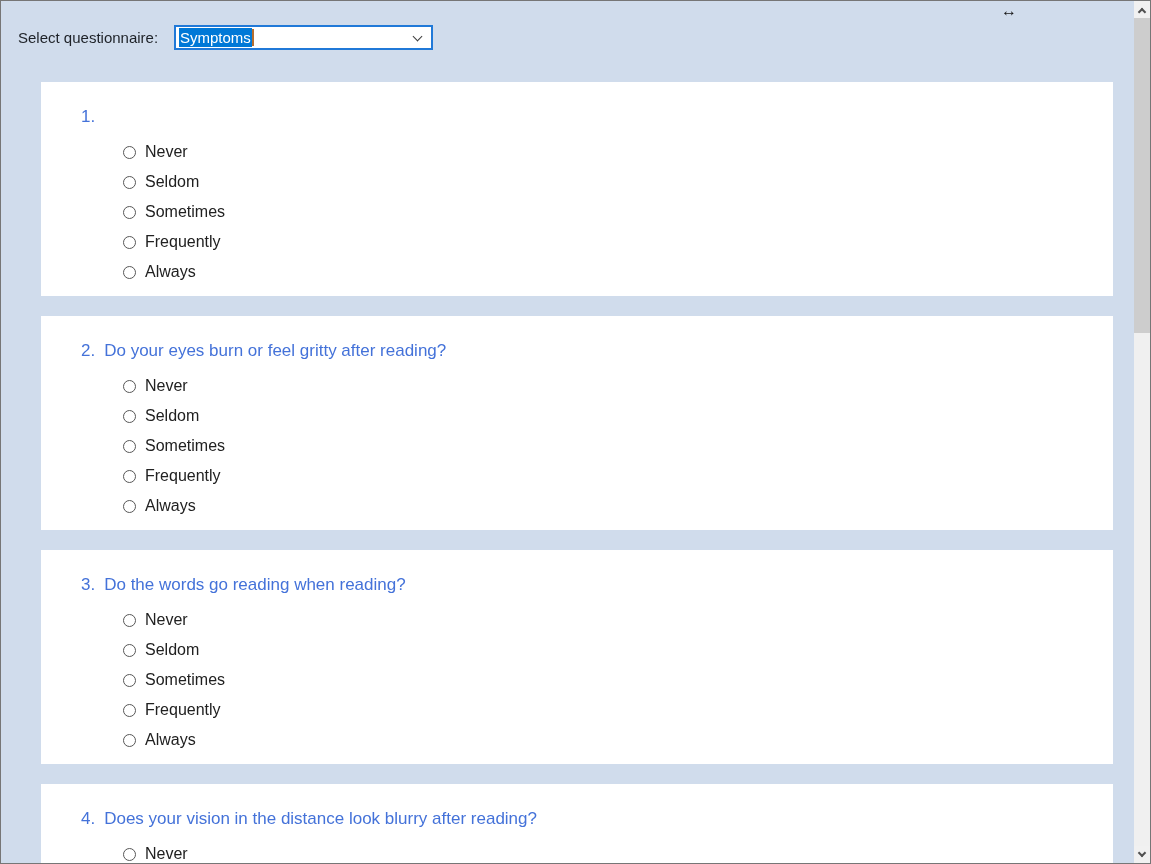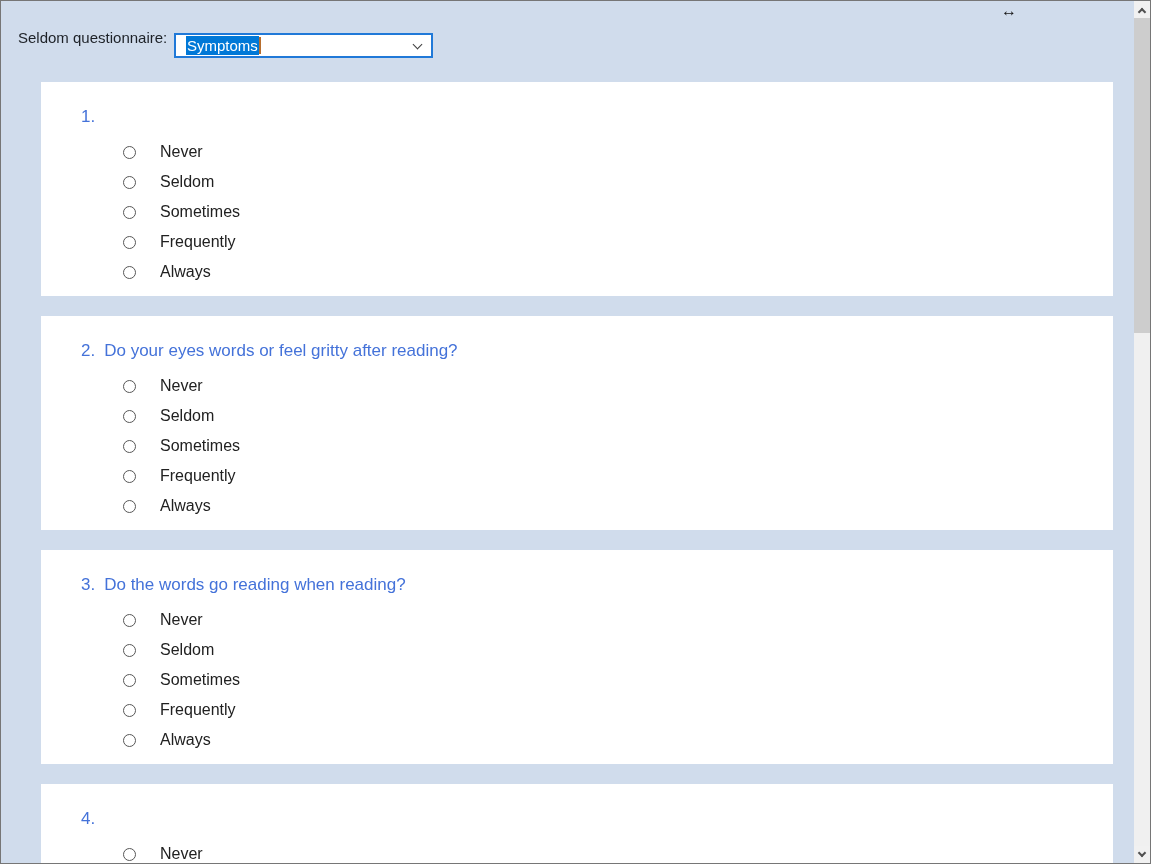--- a/index.html
+++ b/index.html
@@ -26,23 +26,22 @@
   .combobox {
     position: absolute;
     left: 173px;
     top: 24px;
     width: 259px;
     height: 25px;
     background: #ffffff;
     border: 2px solid #2079d8;
     display: flex;
     align-items: center;
-    padding-left: 10px;
+    padding-left: 3px;
     cursor: default;
-    margin-top: 8px;
   }
   .combo-value {
     background: #0078d7;
     color: #ffffff;
     font-size: 15px;
     line-height: 19px;
     padding: 0 1px;
     white-space: pre;
   }
   .text-caret {
@@ -94,21 +93,21 @@
     color: #4472d9;
     line-height: 22px;
     display: flex;
     gap: 9px;
   }
   .options { margin: 9px 0 0 42px; }
   .option {
     display: flex;
     align-items: center;
     height: 30px;
-    gap: 24px;
+    gap: 9px;
     cursor: default;
   }
   .radio {
     width: 13px;
     height: 13px;
     border: 1px solid #575757;
     border-radius: 50%;
     background: #ffffff;
     flex: none;
   }
@@ -153,21 +152,21 @@
     width: 16px;
     height: 315px;
     background: #cdcdcd;
   }
 </style>
 </head>
 <body>
 
 <div class="window">
 
-  <span class="selector-label">Seldom questionnaire:</span>
+  <span class="selector-label">Select questionnaire:</span>
 
   <div class="combobox">
     <span class="combo-value">Symptoms</span>
     <span class="text-caret"></span>
     <span class="combo-chevron"></span>
   </div>
 
   <span class="resize-glyph">↔</span>
 
   <div class="cards" id="cards">
@@ -199,21 +198,21 @@
   <label class="option">
     <span class="radio"></span>
     <span class="option-label">Always</span>
   </label>
 </div>
   </section>
 
   <section class="card">
     <h2 class="q-title">
       <span class="q-num">2.</span>
-      <span class="q-text">Do your eyes words or feel gritty after reading?</span>
+      <span class="q-text">Do your eyes burn or feel gritty after reading?</span>
     </h2>
     <div class="options">
   <label class="option">
     <span class="radio"></span>
     <span class="option-label">Never</span>
   </label>
 
   <label class="option">
     <span class="radio"></span>
     <span class="option-label">Seldom</span>
@@ -265,20 +264,21 @@
   <label class="option">
     <span class="radio"></span>
     <span class="option-label">Always</span>
   </label>
 </div>
   </section>
 
   <section class="card">
     <h2 class="q-title">
       <span class="q-num">4.</span>
+      <span class="q-text">Does your vision in the distance look blurry after reading?</span>
     </h2>
     <div class="options">
   <label class="option">
     <span class="radio"></span>
     <span class="option-label">Never</span>
   </label>
 
 </div>
   </section>
 </div>

